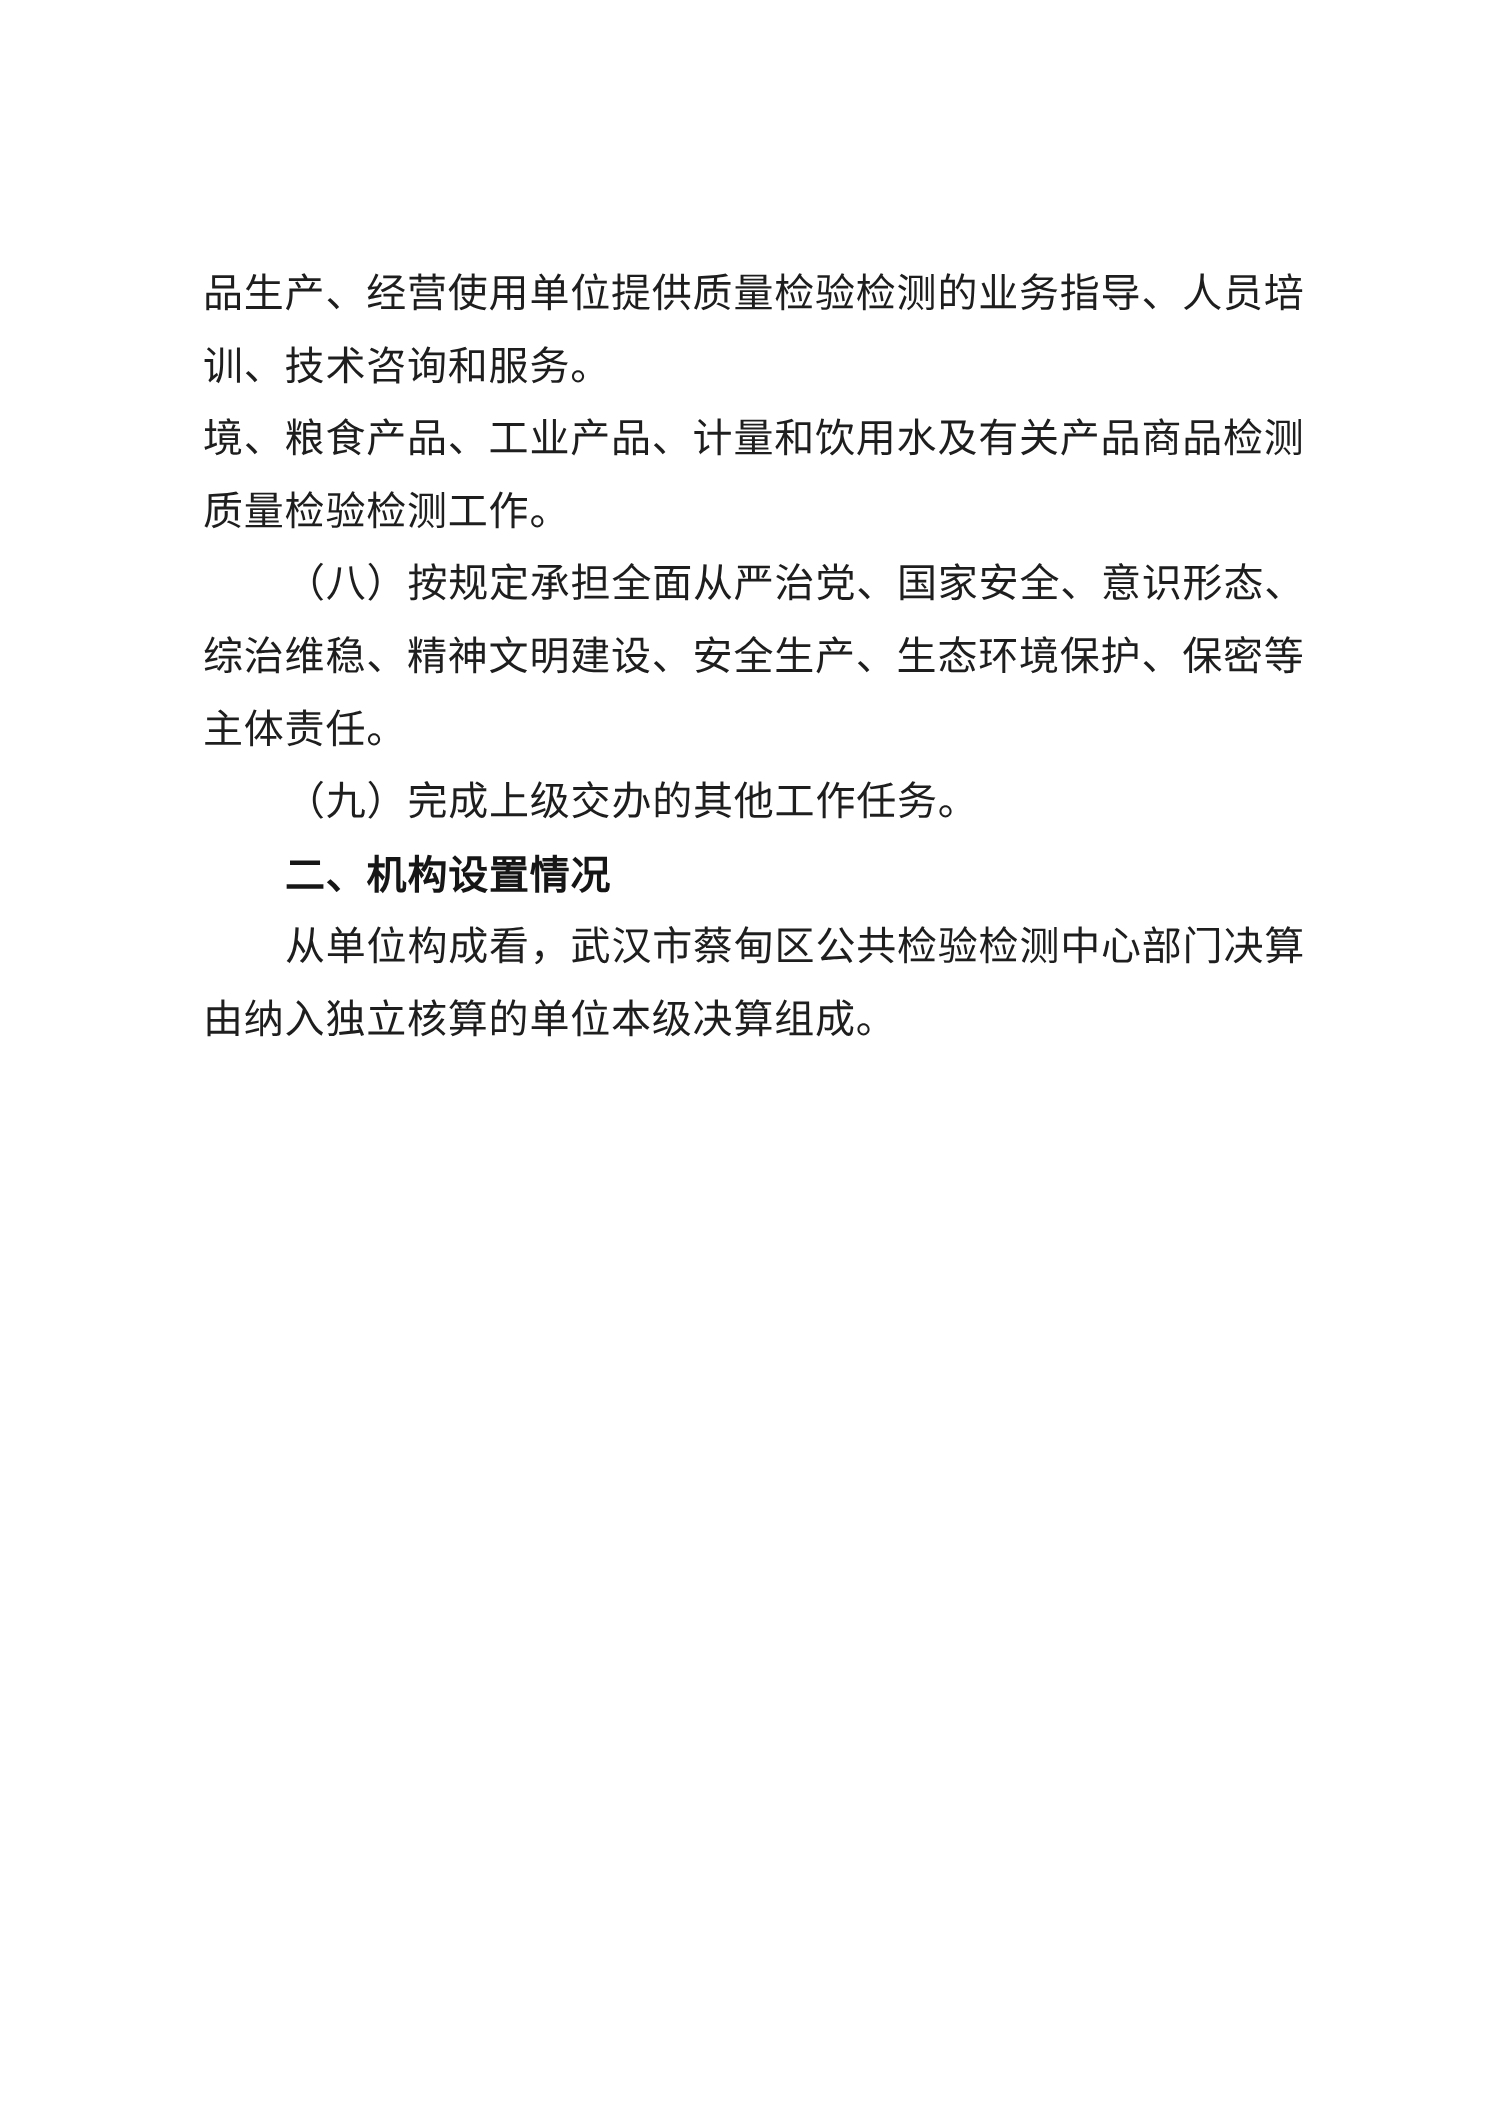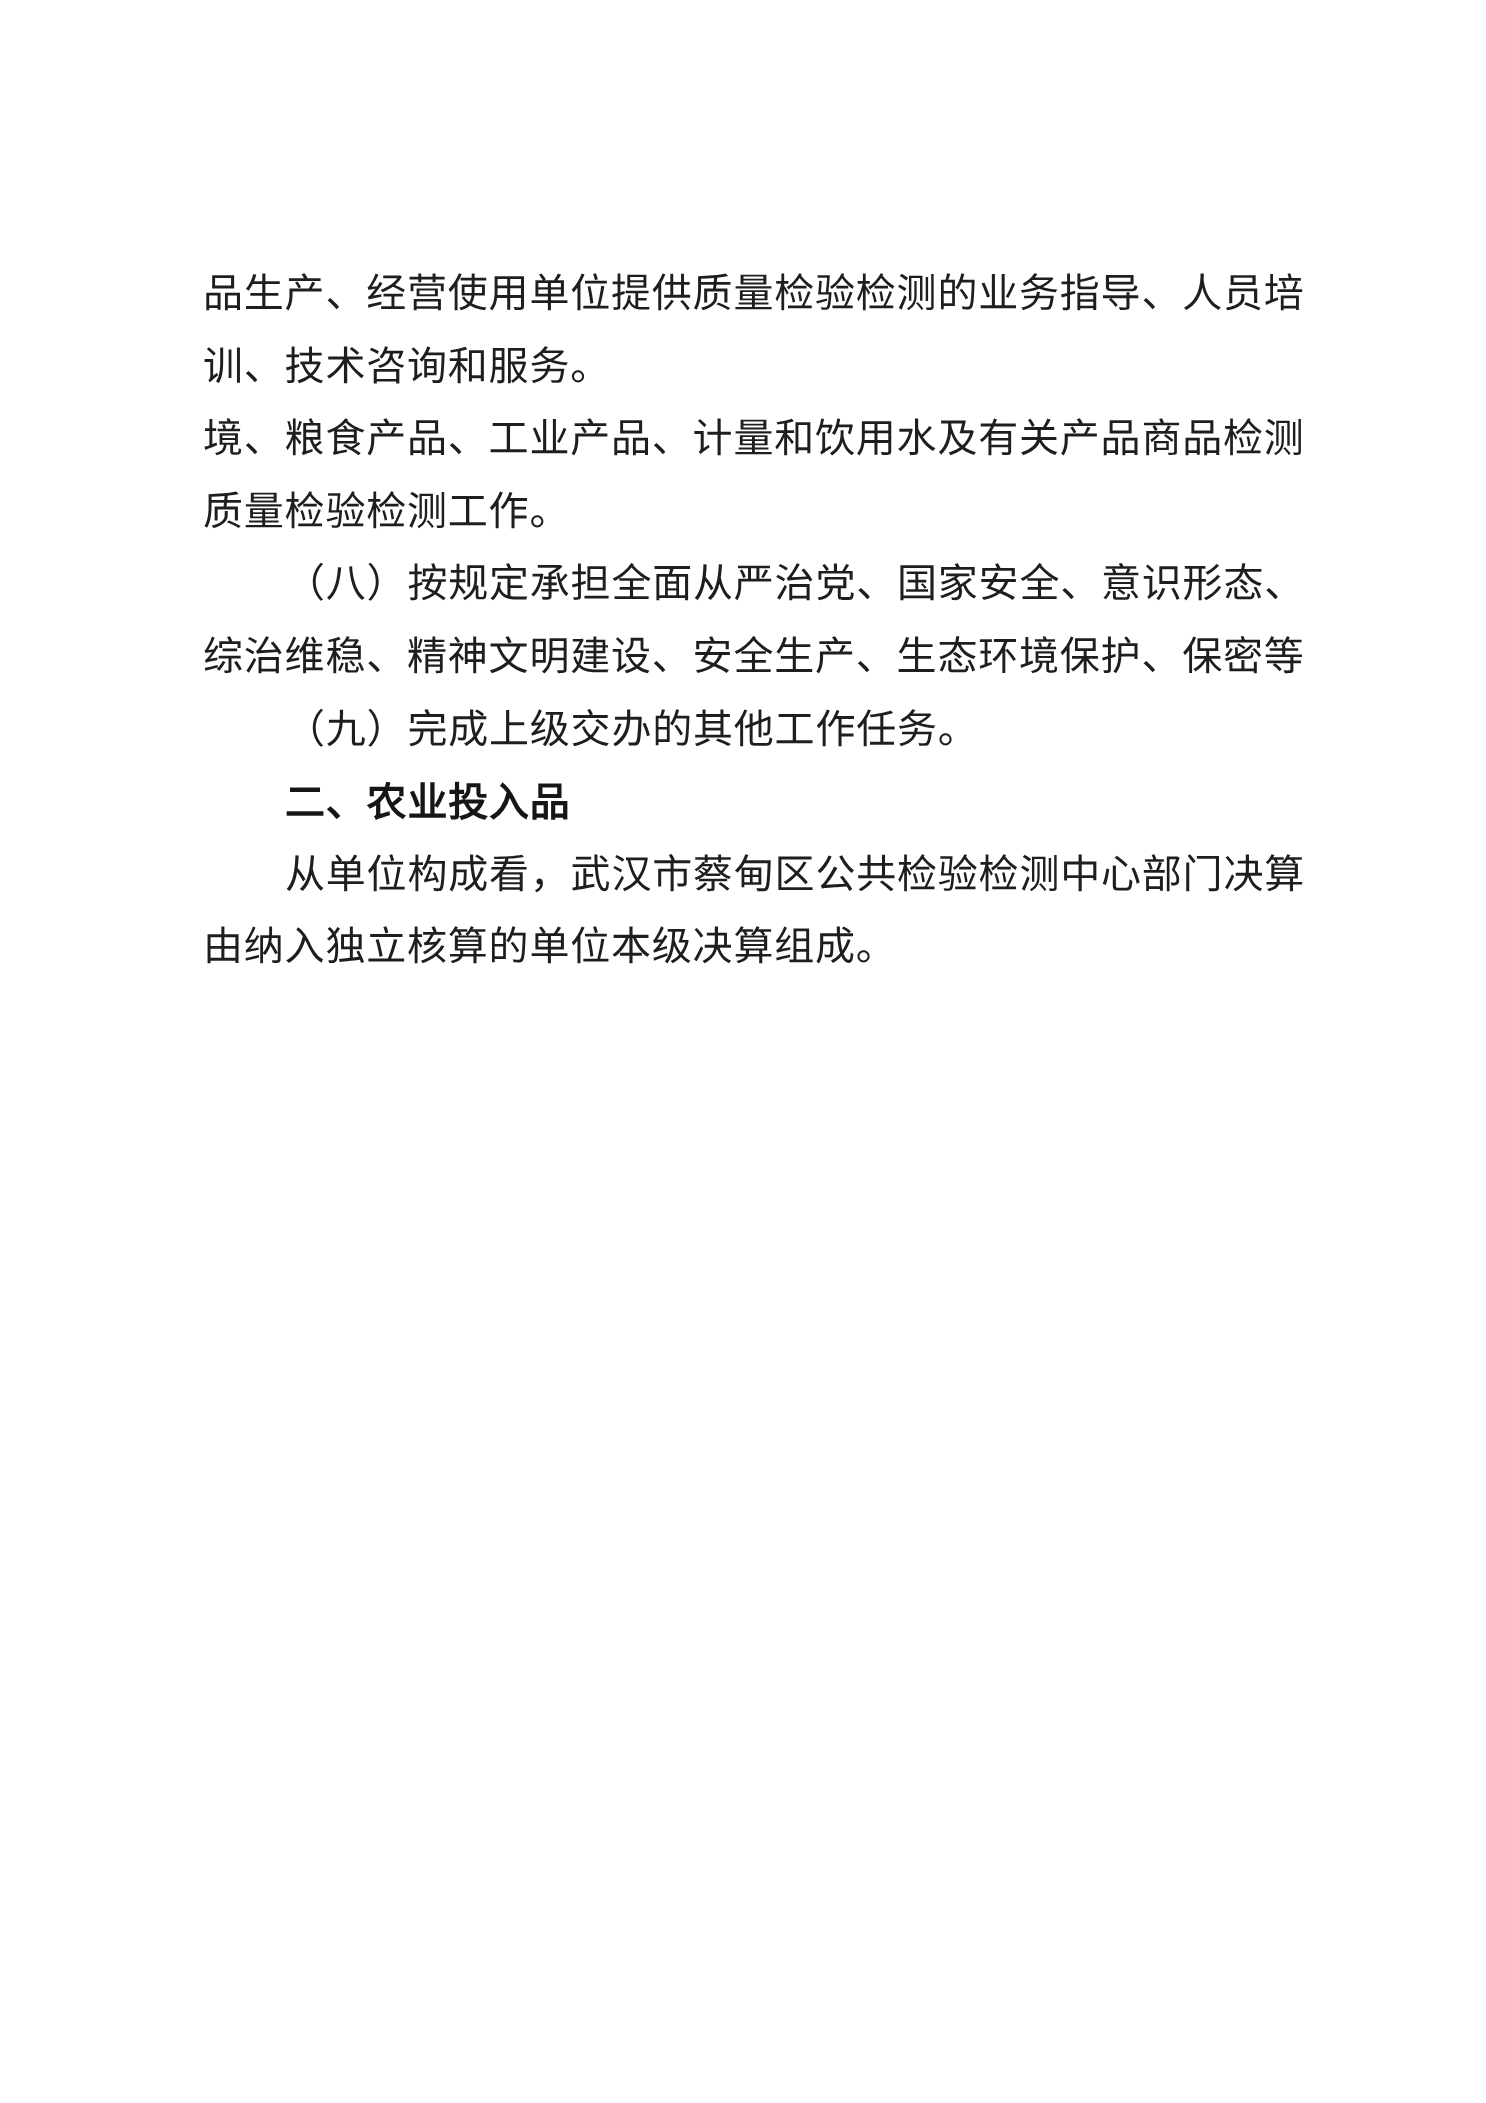--- a/index.html
+++ b/index.html
@@ -42,18 +42,19 @@
 <body>
 
 <div class="page">
   <div class="text-block">
     <div class="line">品生产、经营使用单位提供质量检验检测的业务指导、人员培</div>
     <div class="line">训、技术咨询和服务。</div>
     <div class="line">境、粮食产品、工业产品、计量和饮用水及有关产品商品检测</div>
     <div class="line">质量检验检测工作。</div>
     <div class="line indent">（八）按规定承担全面从严治党、国家安全、意识形态、</div>
     <div class="line">综治维稳、精神文明建设、安全生产、生态环境保护、保密等</div>
+    <div class="line">主体责任。</div>
     <div class="line indent">（九）完成上级交办的其他工作任务。</div>
-    <div class="line indent heading">二、农业投入品</div>
+    <div class="line indent heading">二、机构设置情况</div>
     <div class="line indent">从单位构成看，武汉市蔡甸区公共检验检测中心部门决算</div>
     <div class="line">由纳入独立核算的单位本级决算组成。</div>
   </div>
 </div>
 
 </body></html>

